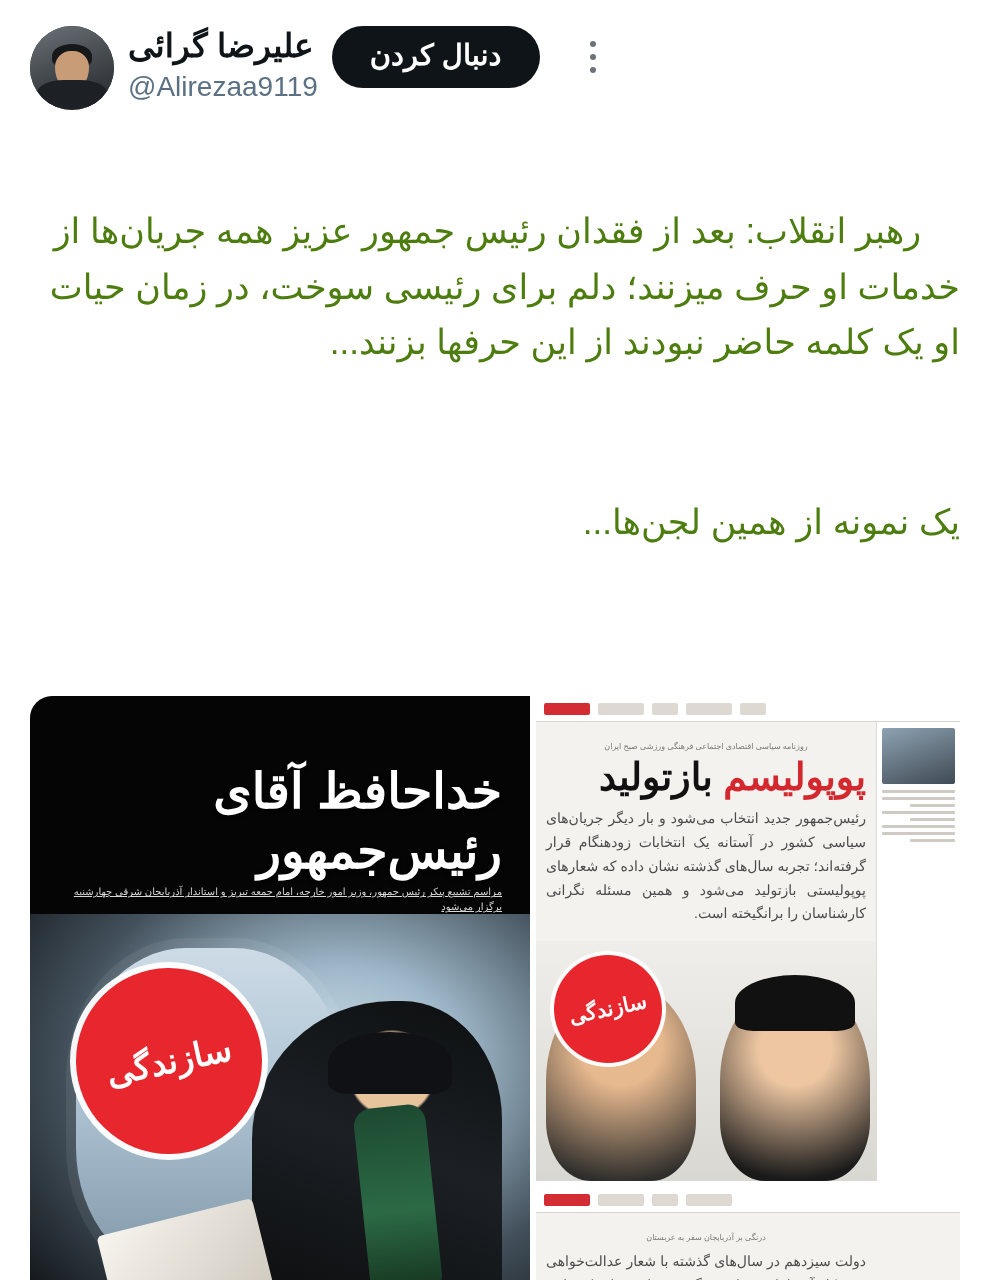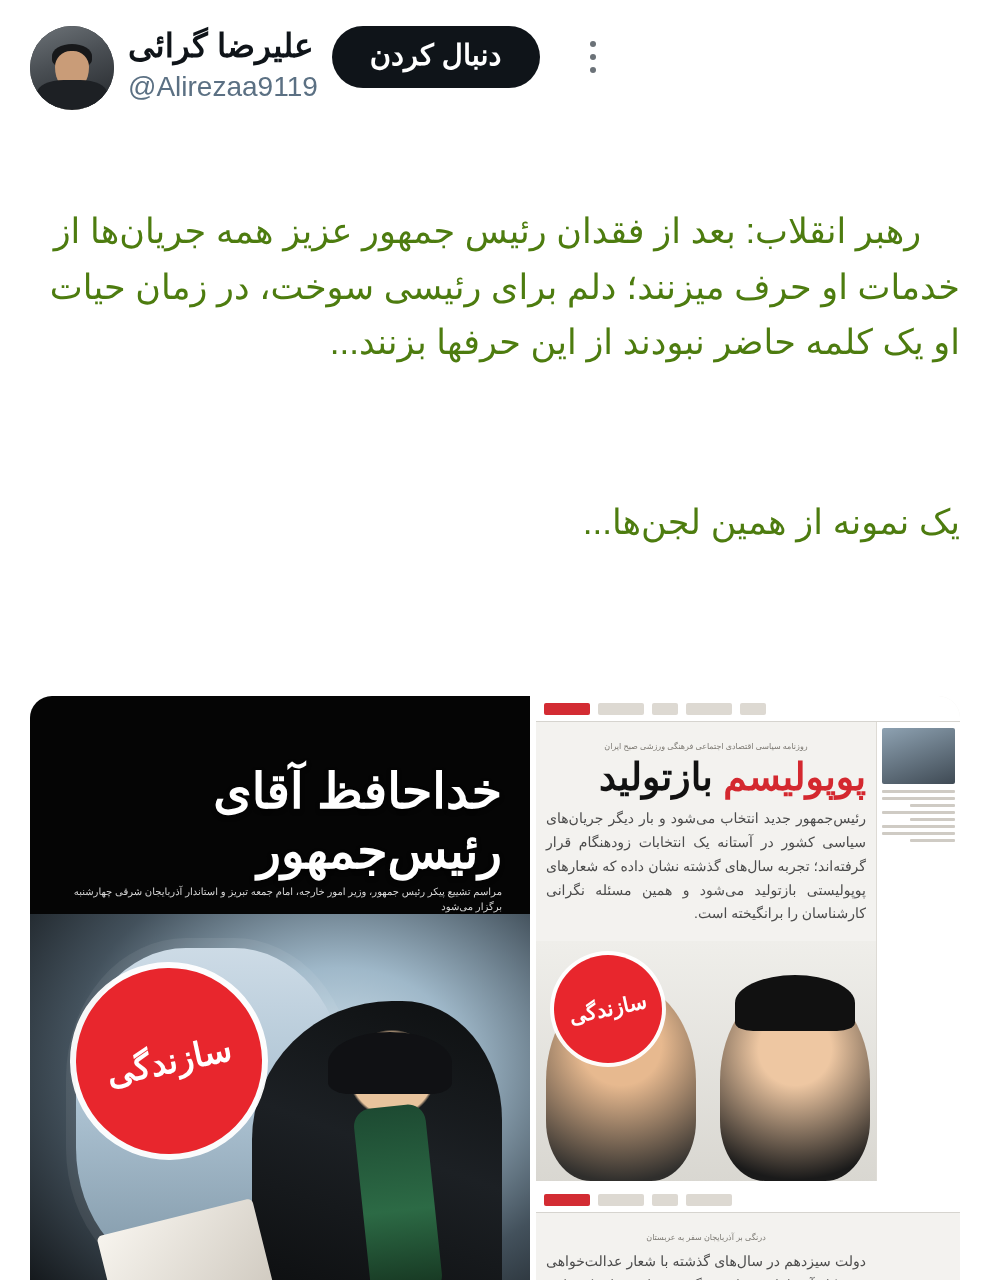--- a/index.html
+++ b/index.html
@@ -197,20 +197,21 @@
   .poster .p-sub {
     position: absolute;
     top: 188px;
     right: 28px;
     left: 28px;
     text-align: right;
     color: #d8d8d8;
     font-size: 10px;
     line-height: 1.5;
     direction: rtl;
+    text-decoration: underline;
   }
   .poster .p-photo {
     position: absolute;
     top: 218px;
     left: 0;
     right: 0;
     height: 400px;
     background:
       radial-gradient(ellipse at 62% 38%, #cfe0ea 0%, #9fb8c9 28%, #43515c 62%, #0b0d0f 100%);
   }

